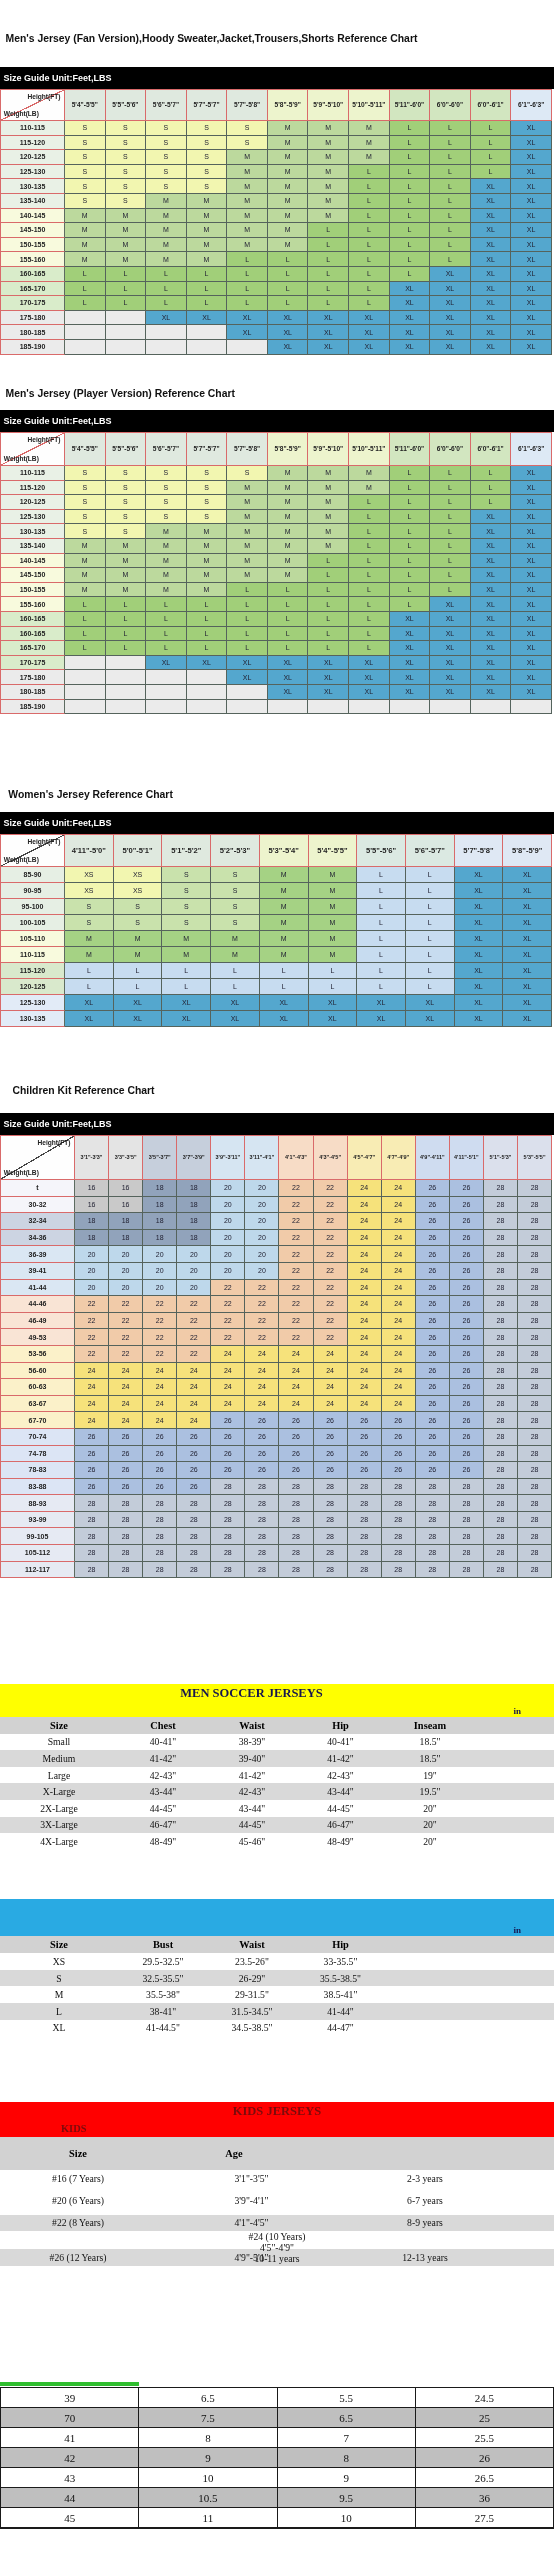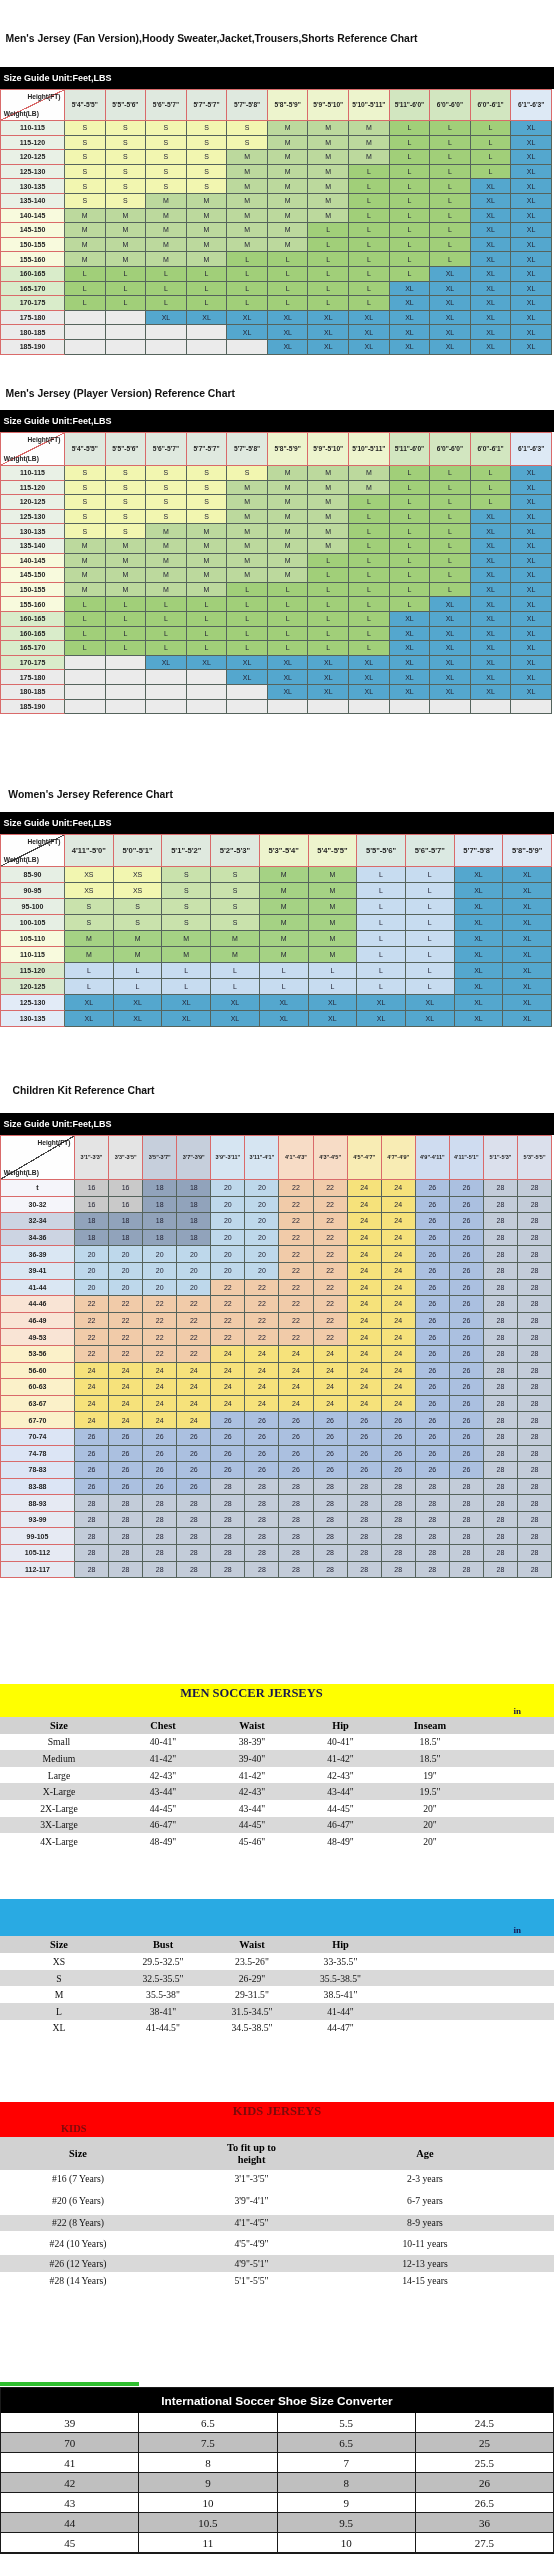--- a/index.html
+++ b/index.html
@@ -1277,59 +1277,49 @@
         <div class="c" style="width: 89px;">44-47"</div>
       </div>
     </div>
     <div class="st" style="top: 2102px;">
       <div class="st-banner" style="height: 35px; background: rgb(255, 0, 0); color: rgb(125, 11, 11);">
         <span class="bt" style="width: 554px;">KIDS JERSEYS</span>
         <span class="sub">KIDS</span>
       </div>
       <div class="st-head" style="height: 33px;">
         <div class="hc" style="width: 156px;">Size</div>
-        <div class="hc" style="width: 191px;">To fit up to
-height</div>
         <div class="hc" style="width: 156px;">Age</div>
       </div>
       <div class="st-row" style="height: 16.6px;">
         <div class="c" style="width: 156px;">#16 (7 Years)</div>
         <div class="c" style="width: 191px;">3'1"-3'5"</div>
         <div class="c" style="width: 156px;">2-3 years</div>
       </div>
       <div class="st-row" style="height: 28px;">
         <div class="c" style="width: 156px;">#20 (6 Years)</div>
         <div class="c" style="width: 191px;">3'9"-4'1"</div>
         <div class="c" style="width: 156px;">6-7 years</div>
       </div>
       <div class="st-row" style="height: 16.6px; background: rgb(217, 217, 217);">
         <div class="c" style="width: 156px;">#22 (8 Years)</div>
         <div class="c" style="width: 191px;">4'1"-4'5"</div>
         <div class="c" style="width: 156px;">8-9 years</div>
       </div>
-      <div class="st-row" style="height: 24px;">
+      <div class="st-row" style="height: 18px; flex-direction: column;">
         <div class="c" style="width: 156px;">#24 (10 Years)</div>
         <div class="c" style="width: 191px;">4'5"-4'9"</div>
         <div class="c" style="width: 156px;">10-11 years</div>
       </div>
       <div class="st-row" style="height: 16.6px; background: rgb(217, 217, 217);">
         <div class="c" style="width: 156px;">#26 (12 Years)</div>
         <div class="c" style="width: 191px;">4'9"-5'1"</div>
         <div class="c" style="width: 156px;">12-13 years</div>
       </div>
-      <div class="st-row" style="height: 16.6px;">
-        <div class="c" style="width: 156px;">#28 (14 Years)</div>
-        <div class="c" style="width: 191px;">5'1"-5'5"</div>
-        <div class="c" style="width: 156px;">14-15 years</div>
-      </div>
     </div>
     <div class="shoe" style="top: 2387px;">
-      <div class="shoe-banner" style="height: 25px;">
-        <span>International Soccer Shoe Size Converter</span>
-      </div>
       <div class="shoe-row" style="height: 20px;">
         <div class="c">39</div>
         <div class="c">6.5</div>
         <div class="c">5.5</div>
         <div class="c">24.5</div>
       </div>
       <div class="shoe-row" style="height: 20px; background: rgb(191, 191, 191);">
         <div class="c">70</div>
         <div class="c">7.5</div>
         <div class="c">6.5</div>

